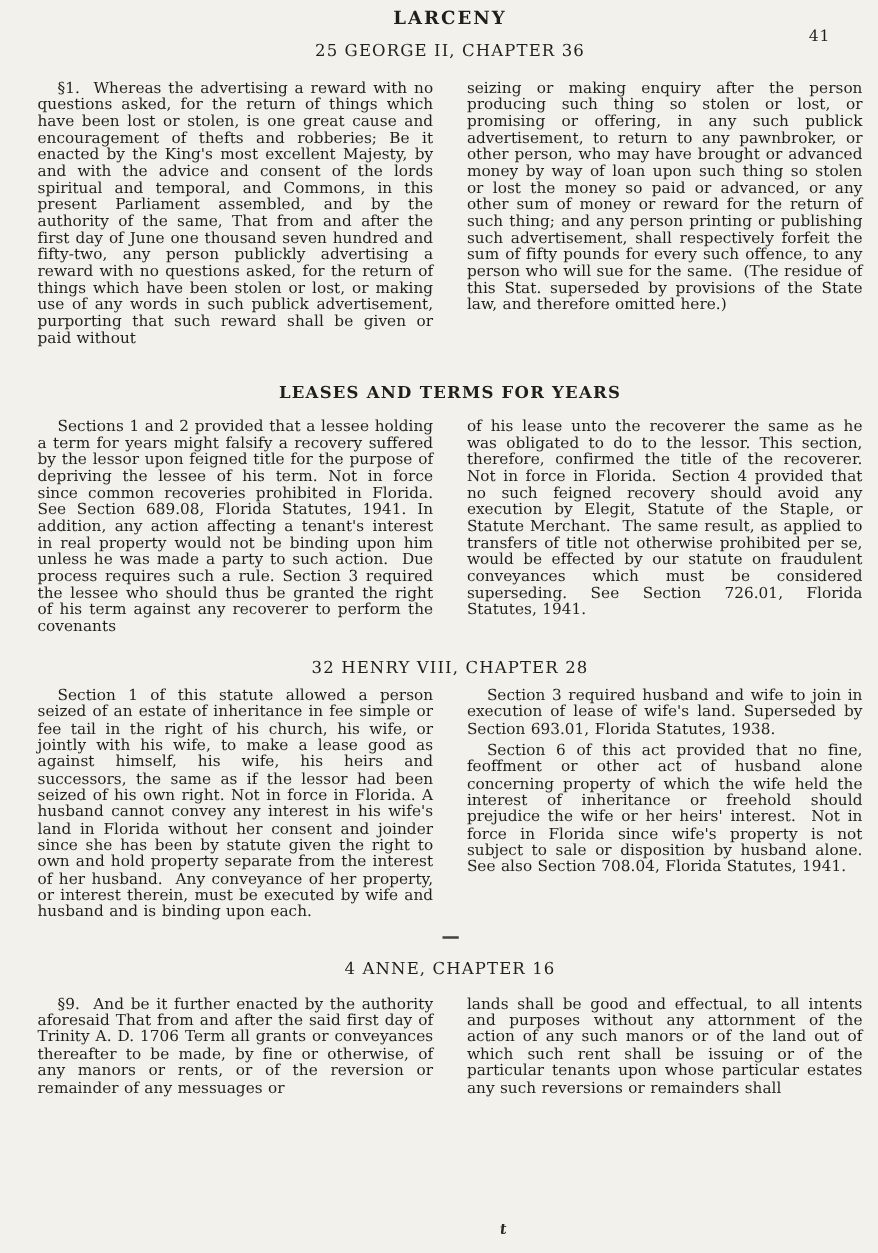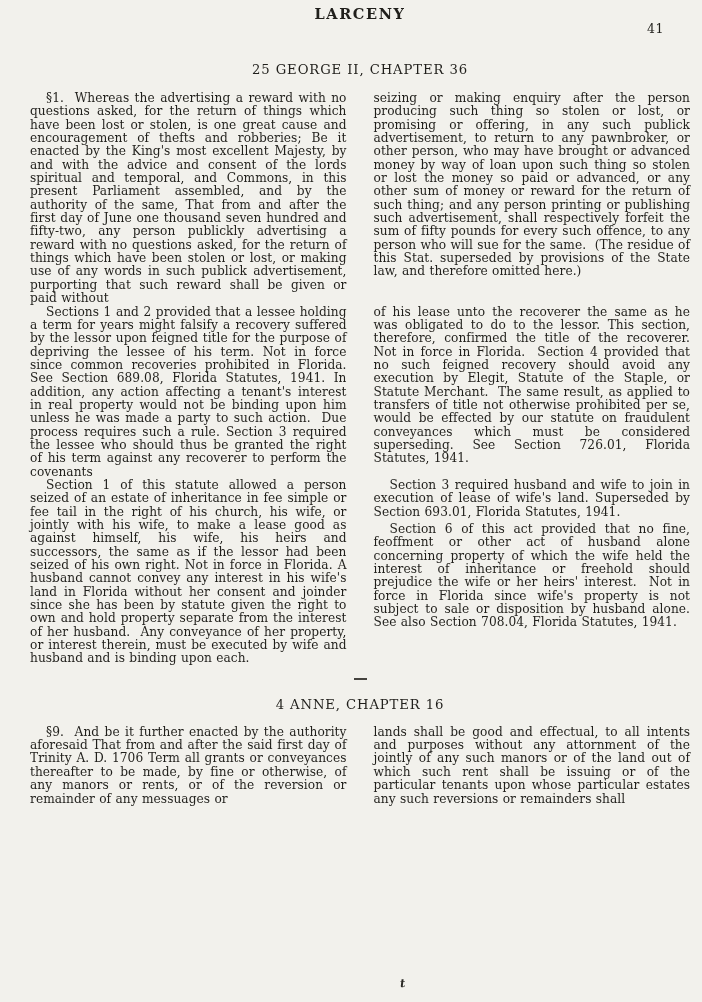--- a/index.html
+++ b/index.html
@@ -38,21 +38,21 @@
   .chapter-heading {
     text-align: center;
     font-size: 13.2px;
     font-weight: 400;
     letter-spacing: 0.9px;
     margin: 0;
     white-space: nowrap;
   }
   .topic-heading { font-weight: 700; letter-spacing: 1px; }
 
-  .h-george   { margin-top: 42px; margin-bottom: 15px; }
+  .h-george   { margin-top: 14px; margin-bottom: 15px; }
   .h-topic    { margin-top: 29px; margin-bottom: 13px; }
   .h-henry21  { margin-bottom: 17px; }
   .h-henry32  { margin-top: 19px; margin-bottom: 8px; }
   .h-anne     { margin-top: 17px; margin-bottom: 14px; }
 
   .cols {
     display: flex;
     gap: 27px;
   }
   .col {
@@ -103,50 +103,52 @@
       <div class="col">
         <p>§1.&nbsp; Whereas the advertising a reward with no questions asked, for the return of things which have been lost or stolen, is one great cause and encouragement of thefts and robberies; Be it enacted by the King's most excellent Majesty, by and with the advice and consent of the lords spiritual and temporal, and Commons, in this present Parliament assembled, and by the authority of the same, That from and after the first day of June one thousand seven hundred and fifty-two, any person publickly advertising a reward with no questions asked, for the return of things which have been stolen or lost, or making use of any words in such publick advertisement, purporting that such reward shall be given or paid without</p>
       </div>
       <div class="col">
         <p class="cont">seizing or making enquiry after the person producing such thing so stolen or lost, or promising or offering, in any such publick advertisement, to return to any pawnbroker, or other person, who may have brought or advanced money by way of loan upon such thing so stolen or lost the money so paid or advanced, or any other sum of money or reward for the return of such thing; and any person printing or publishing such advertisement, shall respectively forfeit the sum of fifty pounds for every such offence, to any person who will sue for the same.&nbsp; (The residue of this Stat. superseded by provisions of the State law, and therefore omitted here.)</p>
       </div>
     </div>
   </section>
 
   <section>
+    <h1 class="chapter-heading topic-heading h-topic">LEASES AND TERMS FOR YEARS</h1>
     <div class="cols">
       <div class="col">
         <p>Sections 1 and 2 provided that a lessee holding a term for years might falsify a recovery suffered by the lessor upon feigned title for the purpose of depriving the lessee of his term. Not in force since common recoveries prohibited in Florida. See Section 689.08, Florida Statutes, 1941. In addition, any action affecting a tenant's interest in real property would not be binding upon him unless he was made a party to such action.&nbsp; Due process requires such a rule. Section 3 required the lessee who should thus be granted the right of his term against any recoverer to perform the covenants</p>
       </div>
       <div class="col">
         <p class="cont">of his lease unto the recoverer the same as he was obligated to do to the lessor. This section, therefore, confirmed the title of the recoverer. Not in force in Florida.&nbsp; Section 4 provided that no such feigned recovery should avoid any execution by Elegit, Statute of the Staple, or Statute Merchant.&nbsp; The same result, as applied to transfers of title not otherwise prohibited per se, would be effected by our statute on fraudulent conveyances which must be considered superseding. See Section 726.01, Florida Statutes, 1941.</p>
       </div>
     </div>
   </section>
 
   <section>
+    <h2 class="chapter-heading h-henry32">32 HENRY VIII, CHAPTER 28</h2>
     <div class="cols">
       <div class="col">
         <p>Section 1 of this statute allowed a person seized of an estate of inheritance in fee simple or fee tail in the right of his church, his wife, or jointly with his wife, to make a lease good as against himself, his wife, his heirs and successors, the same as if the lessor had been seized of his own right. Not in force in Florida. A husband cannot convey any interest in his wife's land in Florida without her consent and joinder since she has been by statute given the right to own and hold property separate from the interest of her husband.&nbsp; Any conveyance of her property, or interest therein, must be executed by wife and husband and is binding upon each.</p>
       </div>
       <div class="col">
-        <p>Section 3 required husband and wife to join in execution of lease of wife's land. Superseded by Section 693.01, Florida Statutes, 1941.</p>
+        <p>Section 3 required husband and wife to join in execution of lease of wife's land. Superseded by Section 693.01, Florida Statutes, 1938.</p>
         <p>Section 6 of this act provided that no fine, feoffment or other act of husband alone concerning property of which the wife held the interest of inheritance or freehold should prejudice the wife or her heirs' interest.&nbsp; Not in force in Florida since wife's property is not subject to sale or disposition by husband alone. See also Section 708.04, Florida Statutes, 1941.</p>
       </div>
     </div>
   </section>
 
   <section>
     <div class="divider"></div>
     <h2 class="chapter-heading h-anne">4 ANNE, CHAPTER 16</h2>
     <div class="cols">
       <div class="col">
         <p>§9.&nbsp; And be it further enacted by the authority aforesaid That from and after the said first day of Trinity A. D. 1706 Term all grants or conveyances thereafter to be made, by fine or otherwise, of any manors or rents, or of the reversion or remainder of any messuages or</p>
       </div>
       <div class="col">
-        <p class="cont">lands shall be good and effectual, to all intents and purposes without any attornment of the jointly of any such manors or of the land out of which such rent shall be issuing or of the particular tenants upon whose particular estates any such reversions or remainders shall</p>
+        <p class="cont">lands shall be good and effectual, to all intents and purposes without any attornment of the action of any such manors or of the land out of which such rent shall be issuing or of the particular tenants upon whose particular estates any such reversions or remainders shall</p>
       </div>
     </div>
   </section>
 
   <span class="ink-mark">t</span>
 
 </div>
 
 </body></html>

